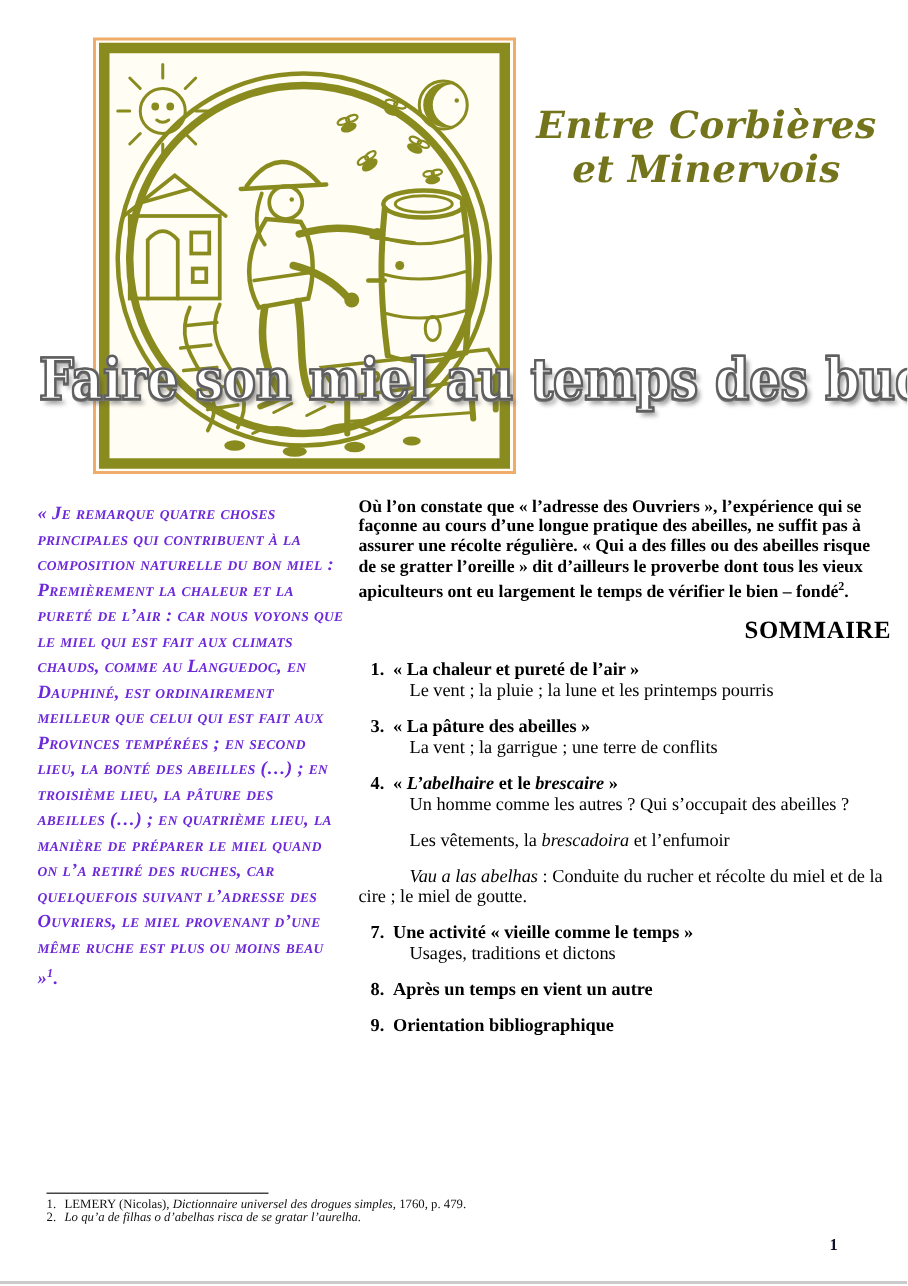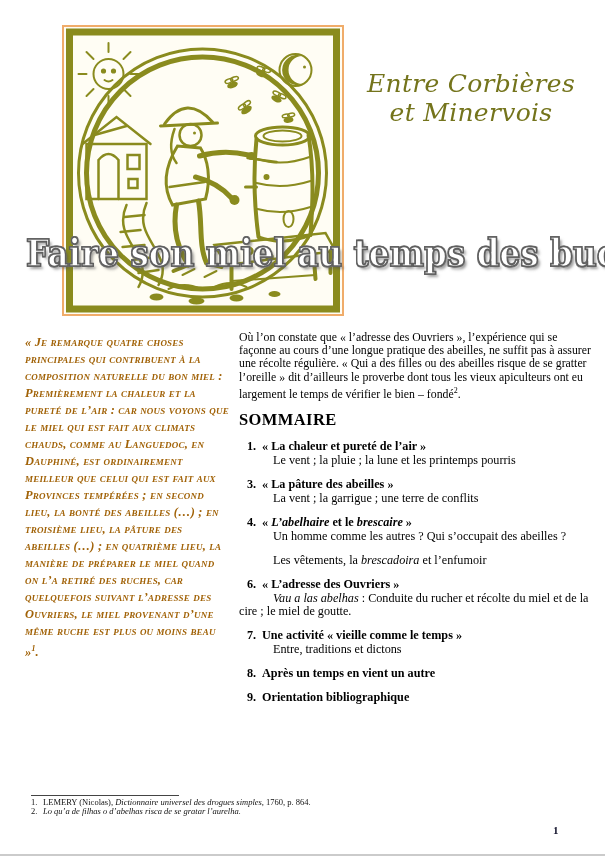--- a/index.html
+++ b/index.html
@@ -11,50 +11,50 @@
   
   .woodcut {
     position:absolute; left:62px; top:25px; width:282px; height:291px;
     border:2px solid #f0ac6a; box-sizing:border-box; background:#fffdf4;
   }
   .woodcut svg { width:100%; height:100%; display:block; }
 
   
   .masthead {
     position:absolute; left:343px; top:70px; width:256px; text-align:center;
-    font-family:"DejaVu Serif", serif; font-weight:normal; font-style:italic;
+    font-family:"DejaVu Serif", serif; font-weight:bold; font-style:italic;
     font-size:25px; line-height:1.14; color:#74741c; letter-spacing:0.3px;
   }
 
   
   .main-title {
     position:absolute; left:26px; top:230px; white-space:nowrap; z-index:5;
     font-family:"DejaVu Serif", serif; font-weight:bold; font-size:38px;
     color:#ffffff; letter-spacing:0px;
     -webkit-text-stroke:1.6px #5e5e5e;
     text-shadow:-1px -1px 0 #777, 1px -1px 0 #777, -1px 1px 0 #777, 1px 1px 0 #777,
                 3px 3px 3px rgba(80,80,80,0.55);
     transform:scaleX(0.86); transform-origin:left top;
   }
 
   
   .left-col {
     position:absolute; left:25px; top:334px; width:205px;
-    color:#a16207; font-style:italic; font-weight:bold;
+    color:#6d28d9; font-style:italic; font-weight:bold;
     font-variant:small-caps; font-size:12.4px; line-height:17px;
     letter-spacing:0.2px;
   }
   .left-col sup { font-size:8px; }
 
   
   .right-col { position:absolute; left:239px; top:331px; width:355px; color:#000; }
-  .intro { font-weight:normal; font-size:11.8px; line-height:13.2px; }
+  .intro { font-weight:bold; font-size:11.8px; line-height:13.2px; }
   .intro sup { font-size:8px; }
   .sommaire-title {
-    margin-top:10px; text-align:left; font-weight:bold; font-size:16.5px;
+    margin-top:10px; text-align:right; font-weight:bold; font-size:16.5px;
     letter-spacing:0.4px; line-height:18px;
   }
   .toc { font-size:12.2px; margin-top:2px; }
   .toc-item { margin-top:11px; }
   .toc-head { text-indent:8px; font-weight:bold; line-height:13px; }
   .toc-head .num { display:inline-block; width:15px; text-indent:0; }
   .toc-sub { text-indent:34px; line-height:13px; margin-top:1px; }
   .it { font-style:italic;text-align:right; }
 
   
@@ -239,44 +239,43 @@
       <div class="toc-item">
         <div class="toc-head"><span class="num">4.</span><span>« </span><span class="it">L’abelhaire</span><span> et le </span><span class="it">brescaire</span><span> »</span></div>
         <div class="toc-sub"><span>Un homme comme les autres ? Qui s’occupait des abeilles ?</span></div>
       </div>
 
       <div class="toc-item">
         <div class="toc-sub"><span>Les vêtements, la </span><span class="it">brescadoira</span><span> et l’enfumoir</span></div>
       </div>
 
       <div class="toc-item">
-        <div class="toc-head"><span class="num">6.</span><span>« L’adresse des Ouvriers »</span></div>
         <div class="toc-sub"><span class="it">Vau a las abelhas</span><span> : Conduite du rucher et récolte du miel et de la cire ; le miel de goutte.</span></div>
       </div>
 
       <div class="toc-item">
         <div class="toc-head"><span class="num">7.</span><span>Une activité « vieille comme le temps »</span></div>
-        <div class="toc-sub"><span>Entre, traditions et dictons</span></div>
+        <div class="toc-sub"><span>Usages, traditions et dictons</span></div>
       </div>
 
       <div class="toc-item">
         <div class="toc-head"><span class="num">8.</span><span>Après un temps en vient un autre</span></div>
       </div>
 
       <div class="toc-item">
         <div class="toc-head"><span class="num">9.</span><span>Orientation bibliographique</span></div>
       </div>
 
     </div>
   </div>
 
   <div class="footnotes">
     <div class="fn-rule"></div>
     <div class="fn">
-      <span class="fn-num">1.</span><span>LEMERY (Nicolas), </span><span class="it">Dictionnaire universel des drogues simples</span><span>, 1760, p. 864.</span>
+      <span class="fn-num">1.</span><span>LEMERY (Nicolas), </span><span class="it">Dictionnaire universel des drogues simples</span><span>, 1760, p. 479.</span>
     </div>
     <div class="fn">
       <span class="fn-num">2.</span><span></span><span class="it">Lo qu’a de filhas o d’abelhas risca de se gratar l’aurelha.</span><span></span>
     </div>
   </div>
 
   <div class="page-num">1</div>
   <div class="bottom-rule"></div>
 
 </div>

